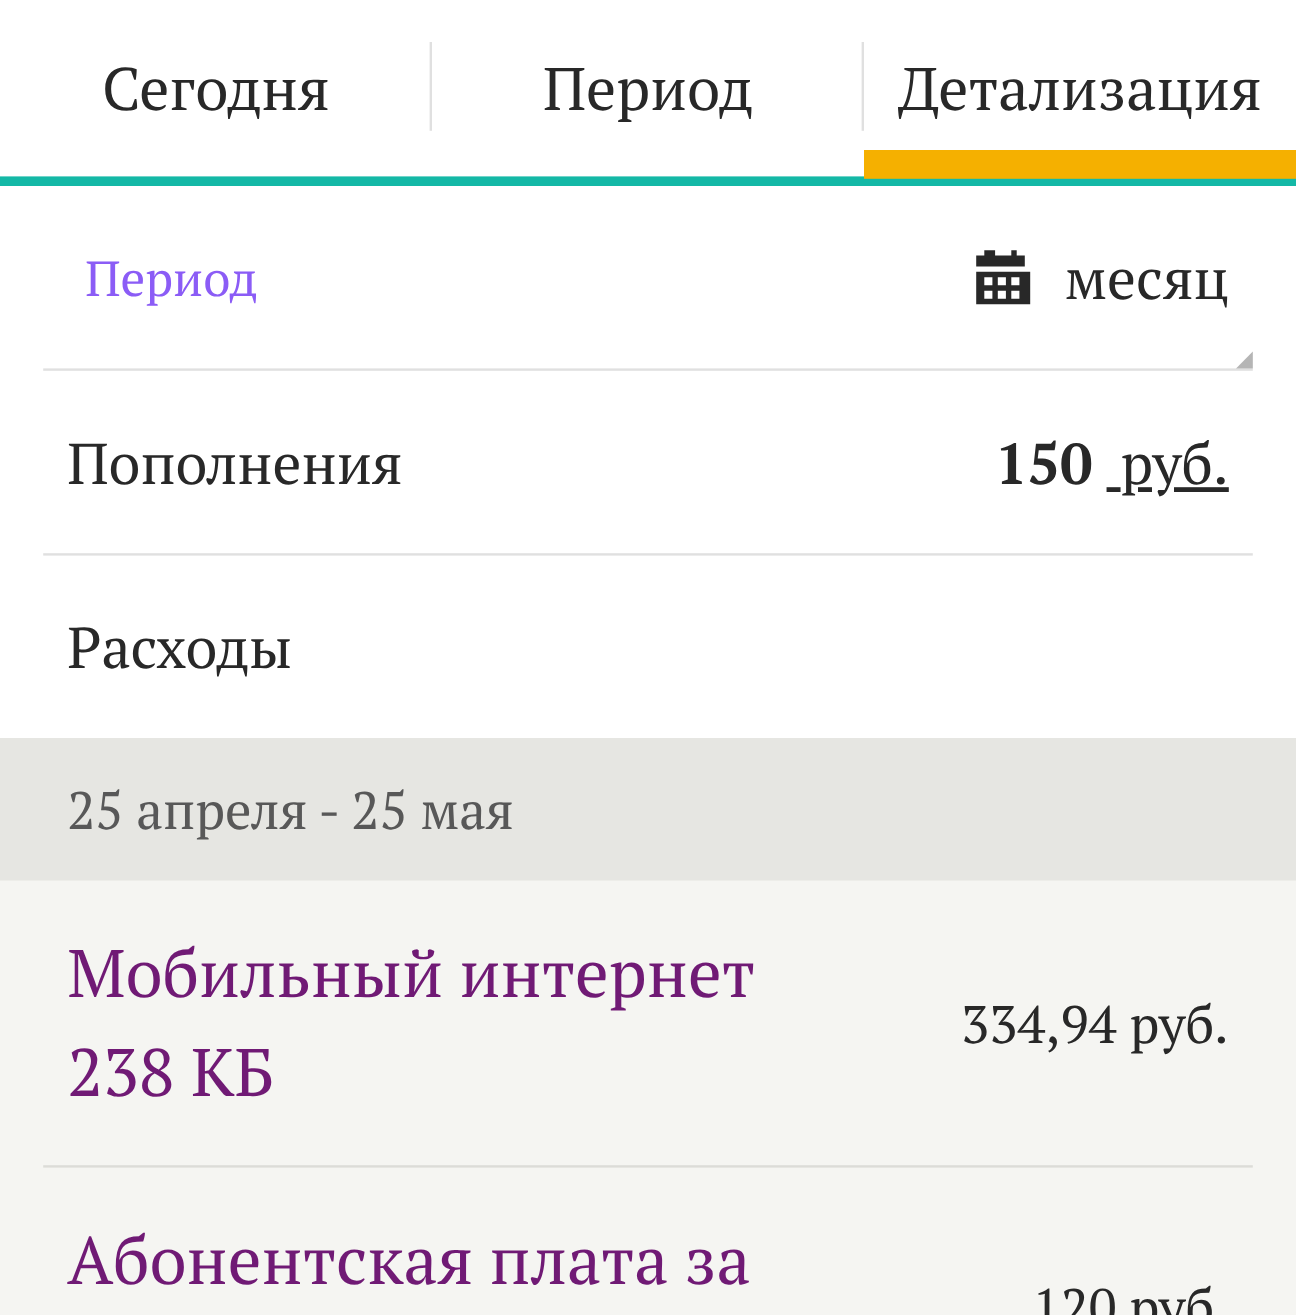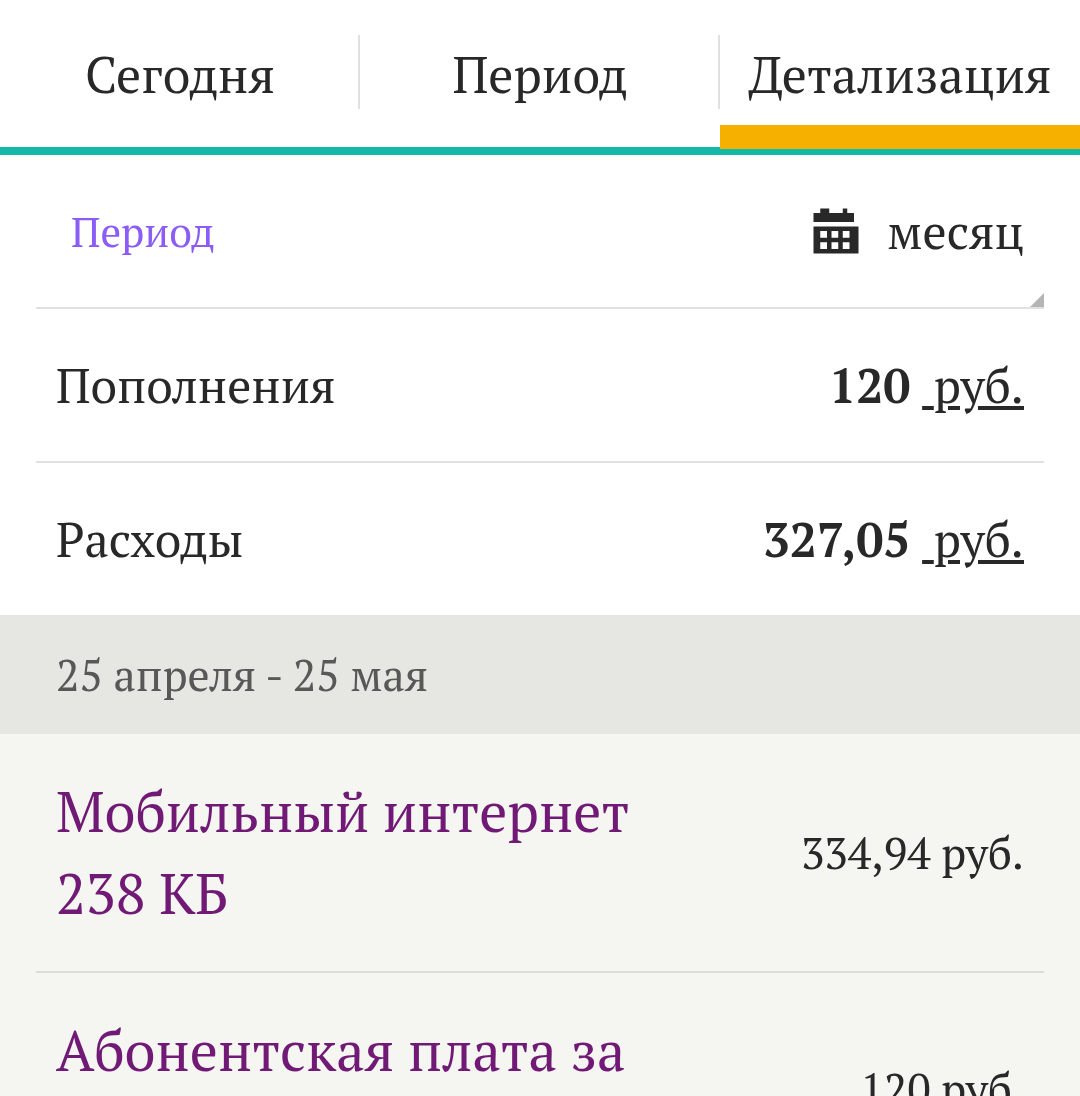--- a/index.html
+++ b/index.html
@@ -53,31 +53,27 @@
           </svg>
       </span>
       <span>месяц</span>
     </span>
     <span class="corner"></span>
   </div>
 
   <div class="row">
     <span class="label">Пополнения</span>
     <span class="value">
-      <strong>120</strong>
+      <strong>150</strong>
       <span class="unit">&nbsp;</span><span class="unit">руб.</span>
     </span>
   </div>
 
   <div class="row" style="border-bottom:none">
     <span class="label">Расходы</span>
-    <span class="value">
-      <strong>327,05</strong>
-      <span class="unit">&nbsp;</span><span class="unit">руб.</span>
-    </span>
   </div>
 </div>
 
 <div class="section-header">
   <span>25 апреля - 25 мая</span>
 </div>
 
 <div class="list">
   <div class="list-row">
     <div class="title">

